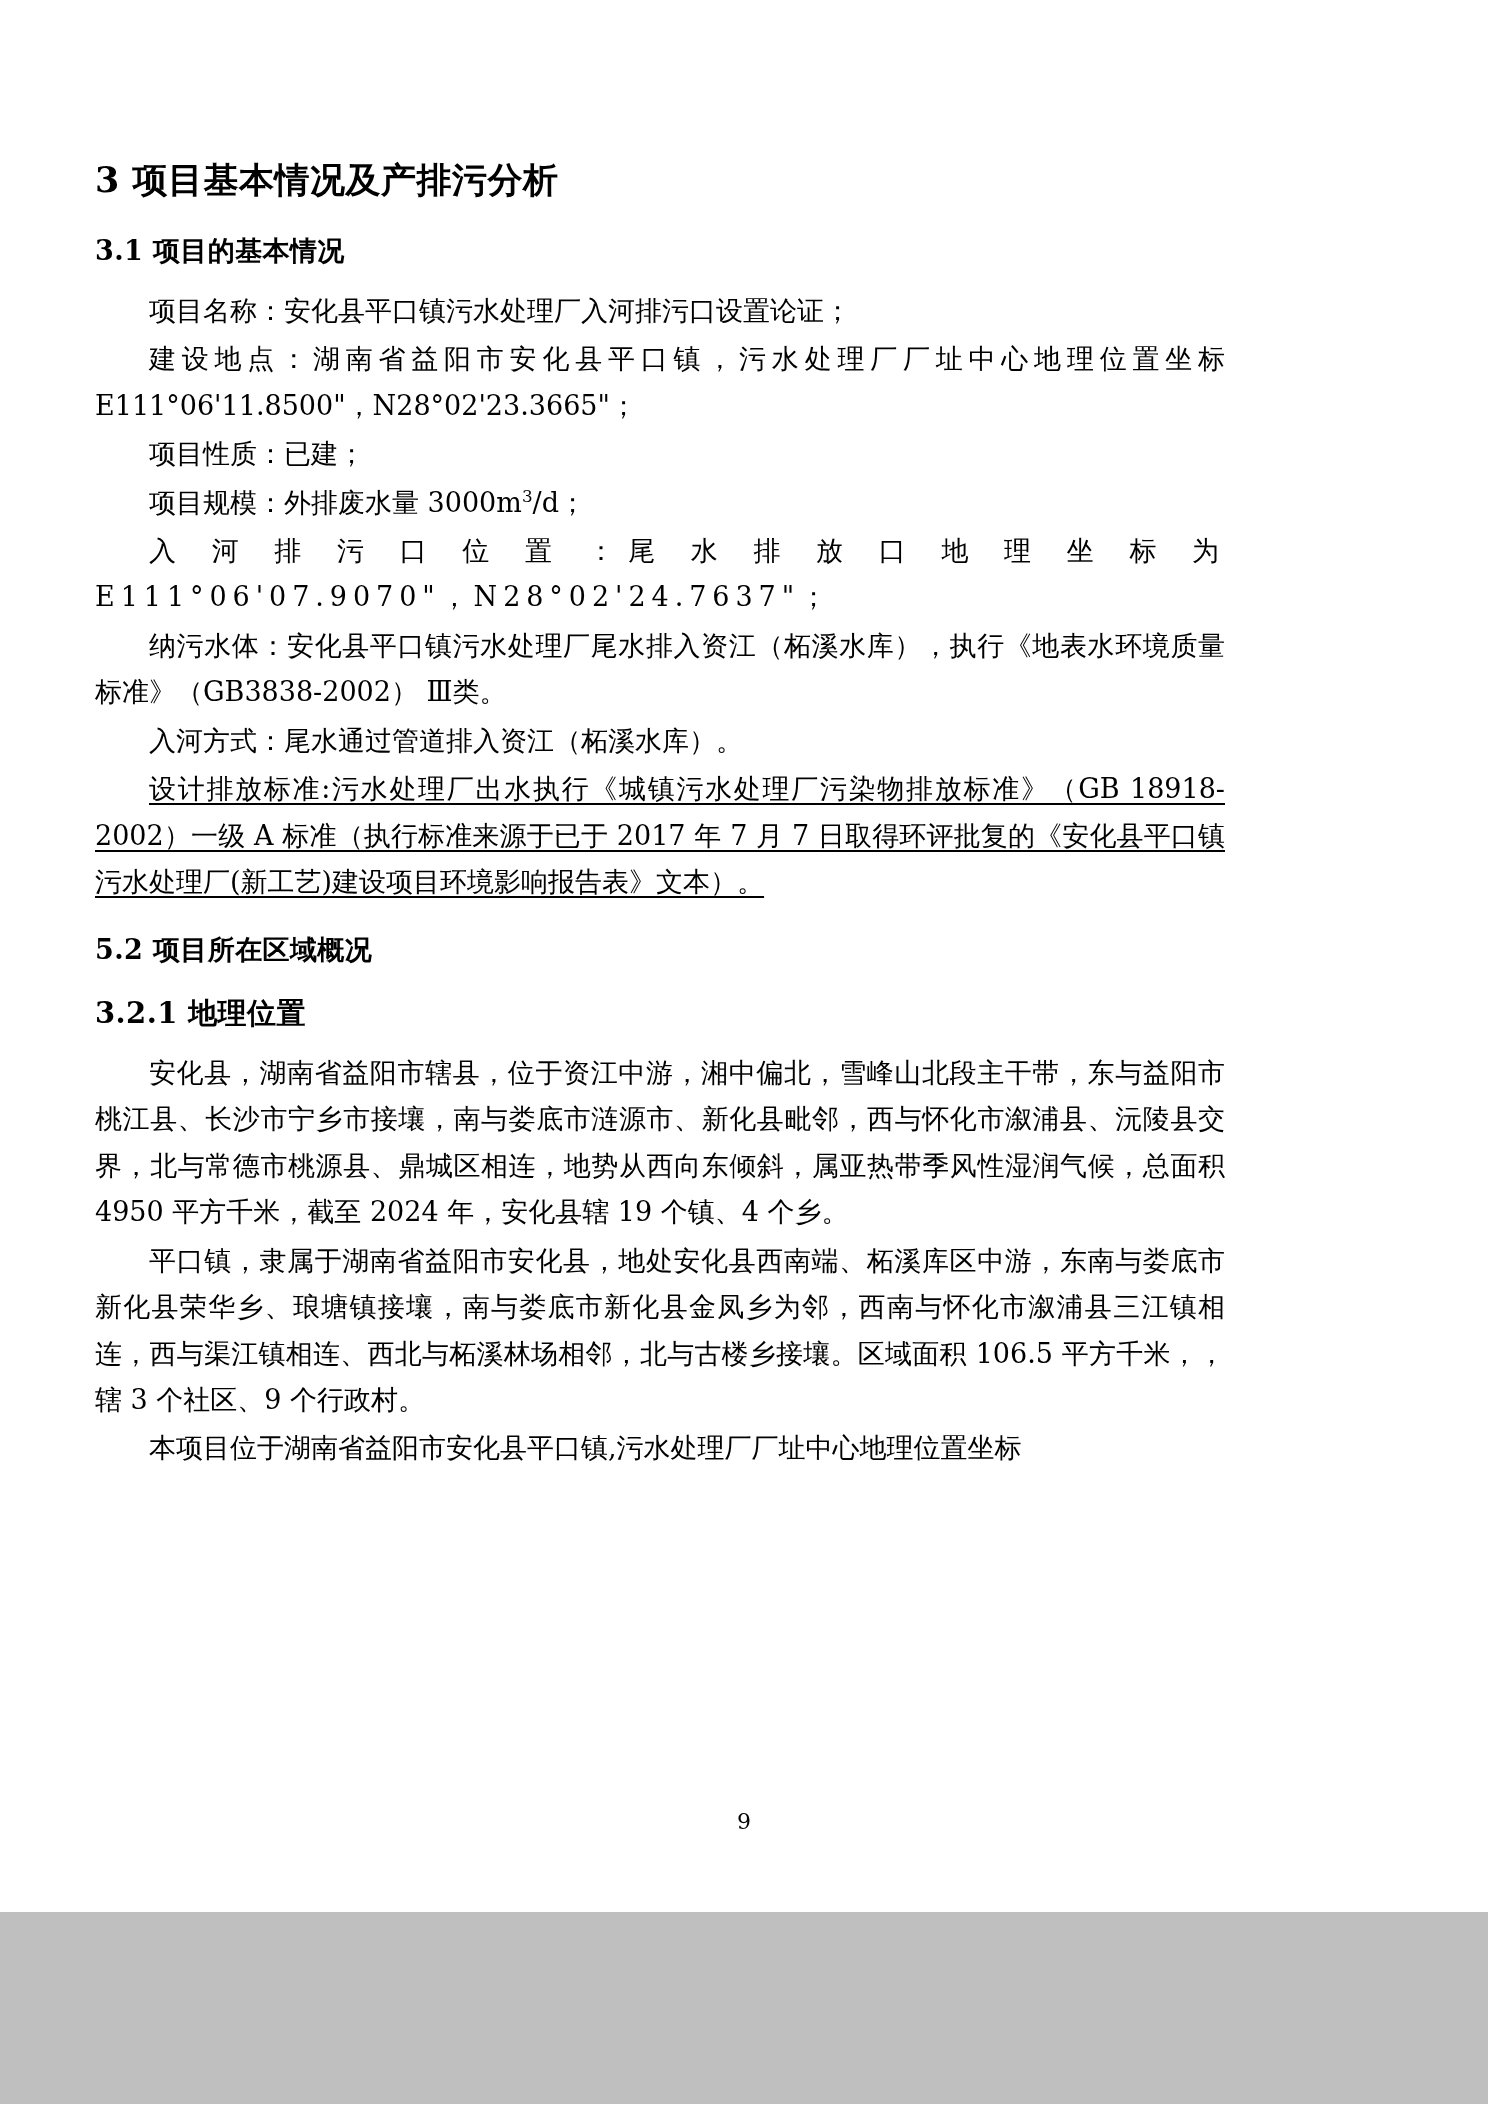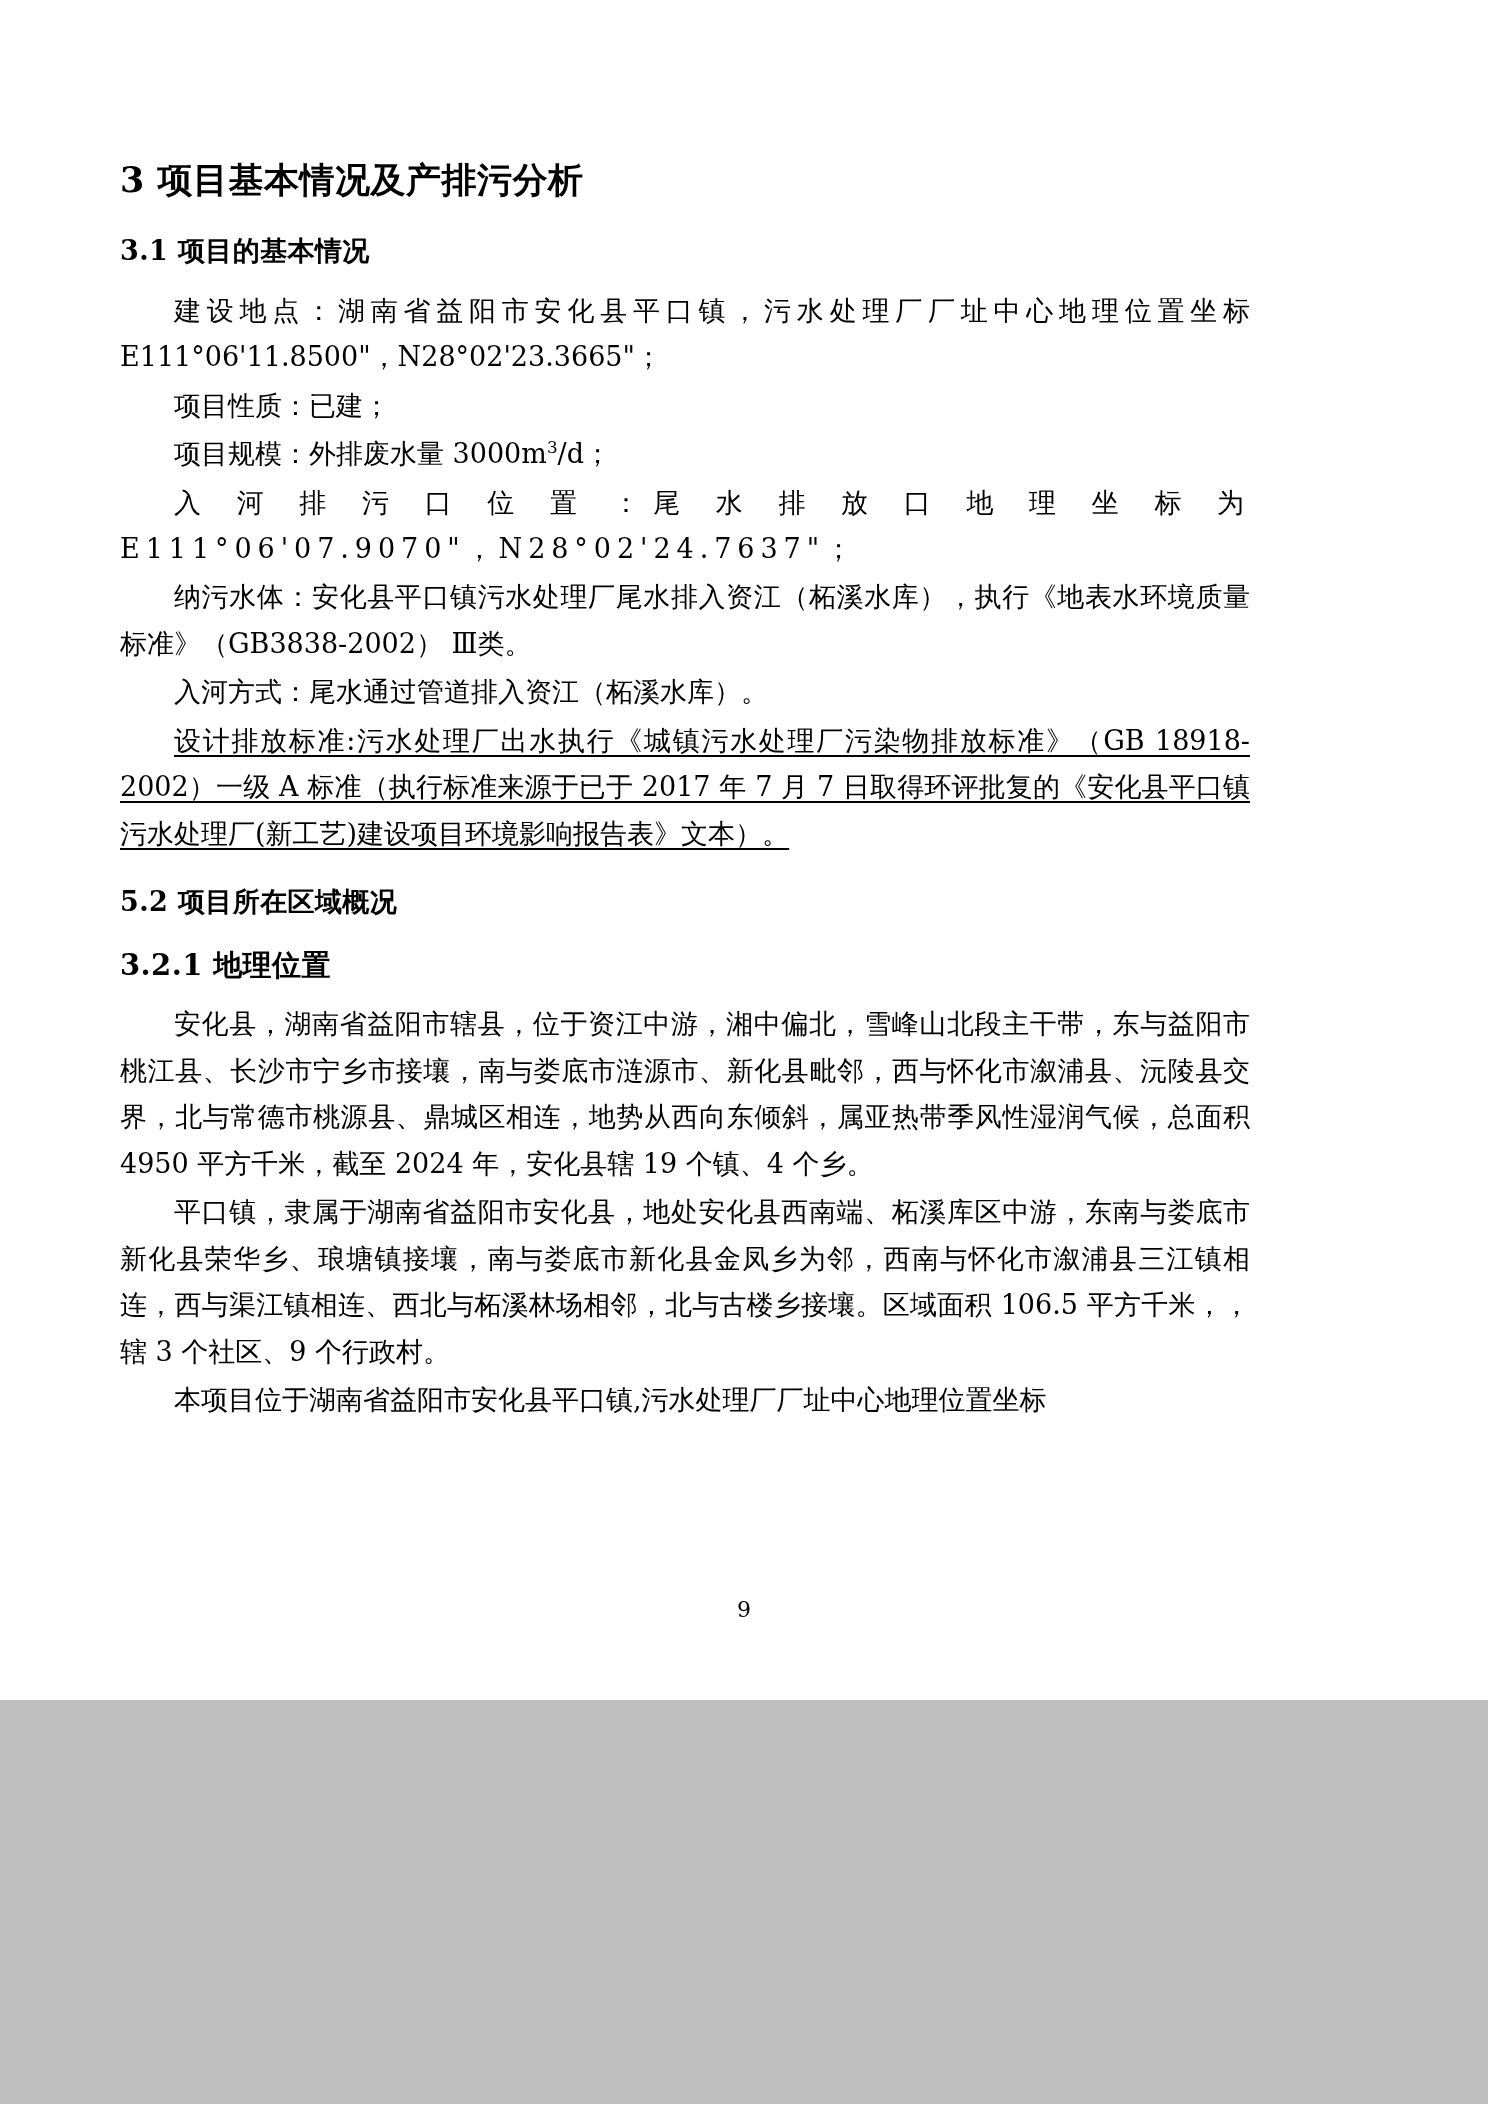--- a/index.html
+++ b/index.html
@@ -5,26 +5,26 @@
   html, body {
     margin: 0;
     padding: 0;
     background: #bfbfbf;
   }
   body {
     font-family: "DejaVu Serif", "Liberation Serif", serif;
   }
   .page {
     width: 1488px;
-    height: 1700px;
+    height: 1912px;
     background: #ffffff;
     margin: 0 auto;
     position: relative;
     box-sizing: border-box;
-    padding: 130px 175px 60px 120px;
+    padding: 130px 175px 60px 95px;
     overflow: hidden;
   }
   .content {
     width: 1130px;
   }
   h1.h-main {
     font-size: 35px;
     font-weight: bold;
     margin: 25px 0 28px 0;
     letter-spacing: 0.5px;
@@ -81,20 +81,21 @@
 </head>
 <body>
 
 <div class="page">
   <div class="content">
 
     <h1 class="h-main">3 项目基本情况及产排污分析</h1>
 
     <h2 class="h-sub">3.1 项目的基本情况</h2>
 
+    <p class="para">项目名称：安化县平口镇污水处理厂入河排污口设置论证；</p>
     <p class="para">建设地点：湖南省益阳市安化县平口镇，污水处理厂厂址中心地理位置坐标E111°06'11.8500"，N28°02'23.3665"；</p>
     <p class="para">项目性质：已建；</p>
     <p class="para"><span>项目规模：外排废水量 3000m</span><sup>3</sup><span>/d；</span></p>
     <p class="para just-spread"><span class="spread">入 河 排 污 口 位 置 ：</span><span class="spread">尾 水 排 放 口 地 理 坐 标 为 E111°06'07.9070"，N28°02'24.7637"；</span></p>
     <p class="para">纳污水体：安化县平口镇污水处理厂尾水排入资江（柘溪水库），执行《地表水环境质量标准》（GB3838-2002） Ⅲ类。</p>
     <p class="para">入河方式：尾水通过管道排入资江（柘溪水库）。</p>
     <p class="para underlined">设计排放标准:污水处理厂出水执行《城镇污水处理厂污染物排放标准》（GB 18918-2002）一级 A 标准（执行标准来源于已于 2017 年 7 月 7 日取得环评批复的《安化县平口镇污水处理厂(新工艺)建设项目环境影响报告表》文本）。</p>
 
     <h2 class="h-sub">5.2 项目所在区域概况</h2>
 

